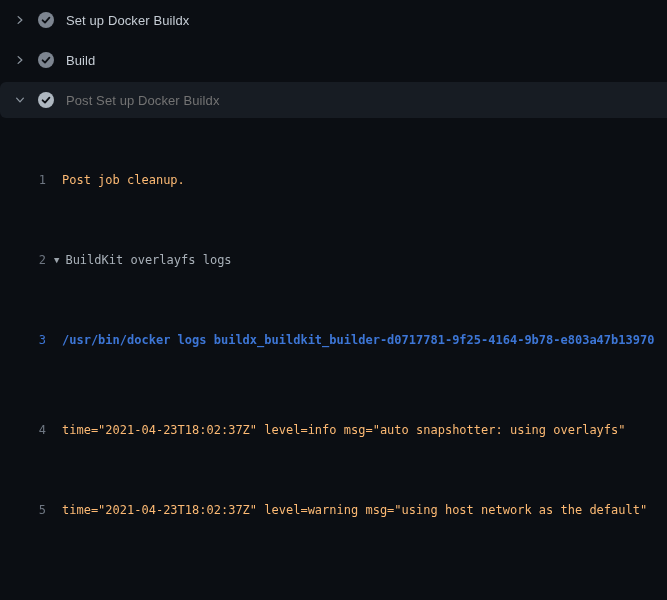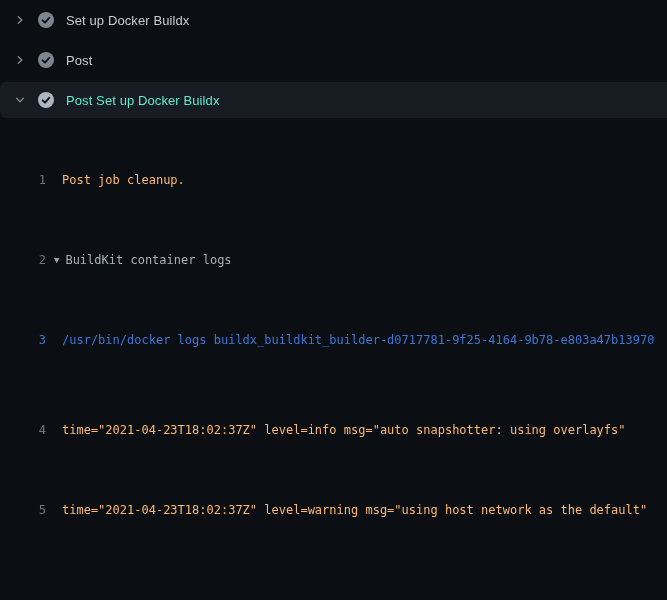--- a/index.html
+++ b/index.html
@@ -16,21 +16,21 @@
     align-items: center;
     padding-left: 13px;
     cursor: pointer;
     color: #c6cdd5;
   }
   .step.expanded {
     background: #171c23;
     border-radius: 6px 0 0 6px;
     height: 36px;
     margin-top: 2px; margin-bottom: 2px;
-    color: #5eead4;
+    color: #737373;
   }
   .chev {
     width: 14px; height: 14px;
     display: inline-flex; align-items: center; justify-content: center;
     color: #8b949e; flex: 0 0 14px;
   }
   .step.expanded .chev svg { transform: rotate(90deg); }
   .check {
     width: 16px; height: 16px;
     margin-left: 11px;
@@ -52,21 +52,21 @@
   }
   .row { height: 20px; display: flex; }
   .num {
     flex: 0 0 46px;
     text-align: right;
     color: #6e7681;
     cursor: pointer;
     user-select: none;
   }
   .row .text { margin-left: 16px; color: #fdba74; }
-  .row.command .text { margin-left: 16px; color: #3d76d6; font-weight: normal; }
+  .row.command .text { margin-left: 16px; color: #3d76d6; font-weight: bold; }
   .row.command .num { color: #3d76d6; }
   .row.group .text { margin-left: 6px; color: #a9b1b9; }
   .toggle {
     margin-left: 8px;
     font-size: 9px;
     color: #9ba3ab;
     cursor: pointer;
     display: inline-flex; align-items: center;
     height: 20px;
   }
@@ -91,21 +91,21 @@
   <div class="step">
     <span class="chev">
         <svg width="12" height="12" viewBox="0 0 16 16">
           <path d="M5.5 3.5 L10.5 8 L5.5 12.5" fill="none" stroke="currentColor" stroke-width="1.7" stroke-linecap="round" stroke-linejoin="round"></path>
         </svg>
       </span>
     <span class="check"><svg width="16" height="16" viewBox="0 0 16 16">
           <circle cx="8" cy="8" r="8" fill="currentColor"></circle>
           <path d="M4.6 8.3 L7 10.6 L11.4 5.7" fill="none" stroke="#0b0e13" stroke-width="1.8" stroke-linecap="round" stroke-linejoin="round"></path>
         </svg></span>
-    <span class="title">Post</span>
+    <span class="title">Build</span>
   </div>
 
 
   <div class="step expanded">
     <span class="chev">
         <svg width="12" height="12" viewBox="0 0 16 16">
           <path d="M5.5 3.5 L10.5 8 L5.5 12.5" fill="none" stroke="currentColor" stroke-width="1.7" stroke-linecap="round" stroke-linejoin="round"></path>
         </svg>
       </span>
     <span class="check"><svg width="16" height="16" viewBox="0 0 16 16">
@@ -119,21 +119,21 @@
 <div class="log" id="log">
   <div class="row plain">
     <span class="num">1</span>
     
     <span class="text">Post job cleanup.</span>
   </div>
 
   <div class="row group">
     <span class="num">2</span>
     <span class="toggle">▼</span>
-    <span class="text">BuildKit container logs</span>
+    <span class="text">BuildKit overlayfs logs</span>
   </div>
 
   <div class="row command">
     <span class="num">3</span>
     
     <span class="text">/usr/bin/docker logs buildx_buildkit_builder-d0717781-9f25-4164-9b78-e803a47b13970</span>
   </div>
 
   <div class="row log">
     <span class="num">4</span>

